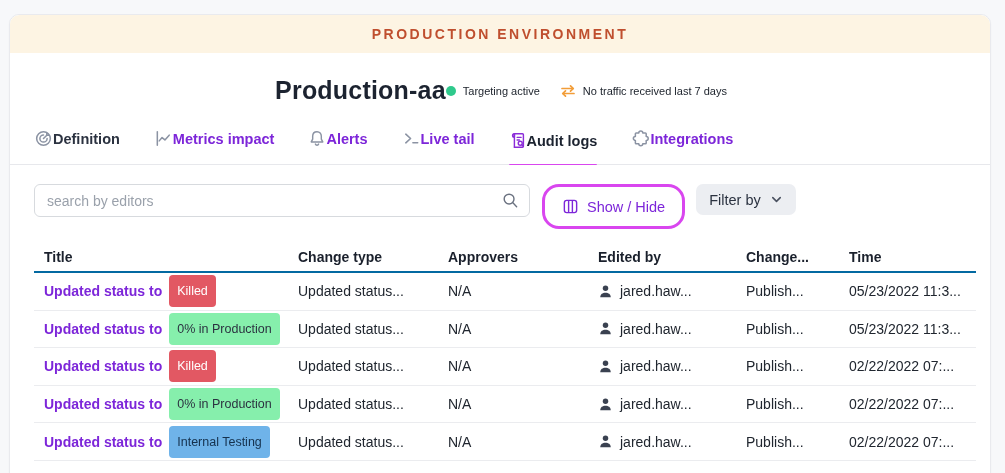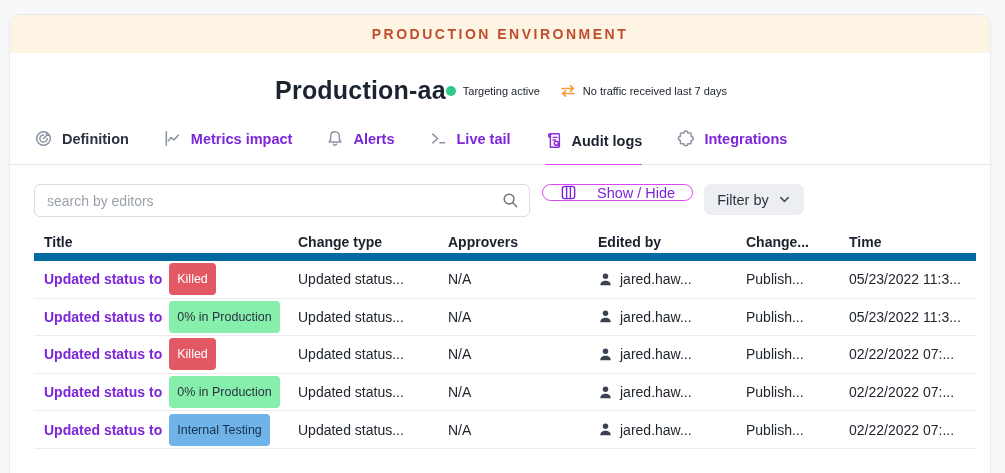--- a/index.html
+++ b/index.html
@@ -39,21 +39,21 @@
   .statuses { display: flex; align-items: center; gap: 20px; font-size: 11px; color: #20262f; }
   .status-item { display: flex; align-items: center; gap: 7px; }
   .dot { width: 10px; height: 10px; border-radius: 50%; background: #2fc98c; }
   
   .tabs {
     display: flex; align-items: flex-end; gap: 34px;
     margin-top: 24px; padding: 0 24px;
     border-bottom: 1px solid #e7e8ec;
   }
   .tab {
-    display: flex; align-items: center; gap: 9px;
+    display: flex; align-items: center; 
     padding-bottom: 14px; cursor: pointer;
     font-size: 14.5px; font-weight: 700;
     border-bottom: 3px solid transparent;
     margin-bottom: -1px;
   }
   .tab .ticon { display: flex; align-items: center; }
   .tab .ticon svg { stroke: #8b93a3; }
   .tab-dark  { color: #2b3240; }
   .tab-link  { color: #7d26d9; }
   .tab.active { color: #1c2330; border-bottom: 1px solid #d946ef; border-radius: 1px; }
@@ -65,41 +65,41 @@
     width: 100%; height: 33px;
     border: 1px solid #d7dade; border-radius: 6px;
     font-size: 14px; color: #2b3240;
     padding: 0 36px 0 12px;
     outline: none; background: #fff;
     font-family: inherit;
   }
   .search-wrap input::placeholder { color: #9aa1ab; }
   .search-wrap .mag { position: absolute; right: 11px; top: 8px; }
   .btn-showhide {
-    display: flex; align-items: center; gap: 20px;
-    height: 17px; padding: 0 17px; margin-left: 12px;
-    border: 1px solid #d946ef; border-radius: 17px;
+    display: flex; align-items: center; gap: 8px;
+    height: 45px; padding: 0 17px; margin-left: 12px;
+    border: 3px solid #d946ef; border-radius: 17px;
     background: #fff; color: #7d26d9;
     font-size: 14.5px; font-weight: 500; cursor: pointer;
     font-family: inherit;
   }
   .btn-filter {
     display: flex; align-items: center; gap: 9px;
     height: 31px; padding: 0 13px; margin-left: 11px;
     border: none; border-radius: 7px;
     background: #eceef2; color: #2b3240;
     font-size: 14.5px; cursor: pointer;
     font-family: inherit;
   }
   
   .table { margin: 2px 16px 0 24px; width: 942px; }
   .thead {
     display: flex; align-items: center;
     height: 28px; padding-bottom: 2px;
-    border-bottom: 8px solid #0369a1;
+    border-bottom: 2px solid #0369a1;
     font-size: 14px; font-weight: 700; color: #1a202c;
   }
   .trow {
     display: flex; align-items: center;
     height: 37.6px;
     border-bottom: 1px solid #ebecef;
     font-size: 14px; color: #20262f;
   }
   .cell { flex: none; display: flex; align-items: center; overflow: hidden; white-space: nowrap; }
   .c-title  { width: 264px; padding-left: 10px; gap: 7px; }

